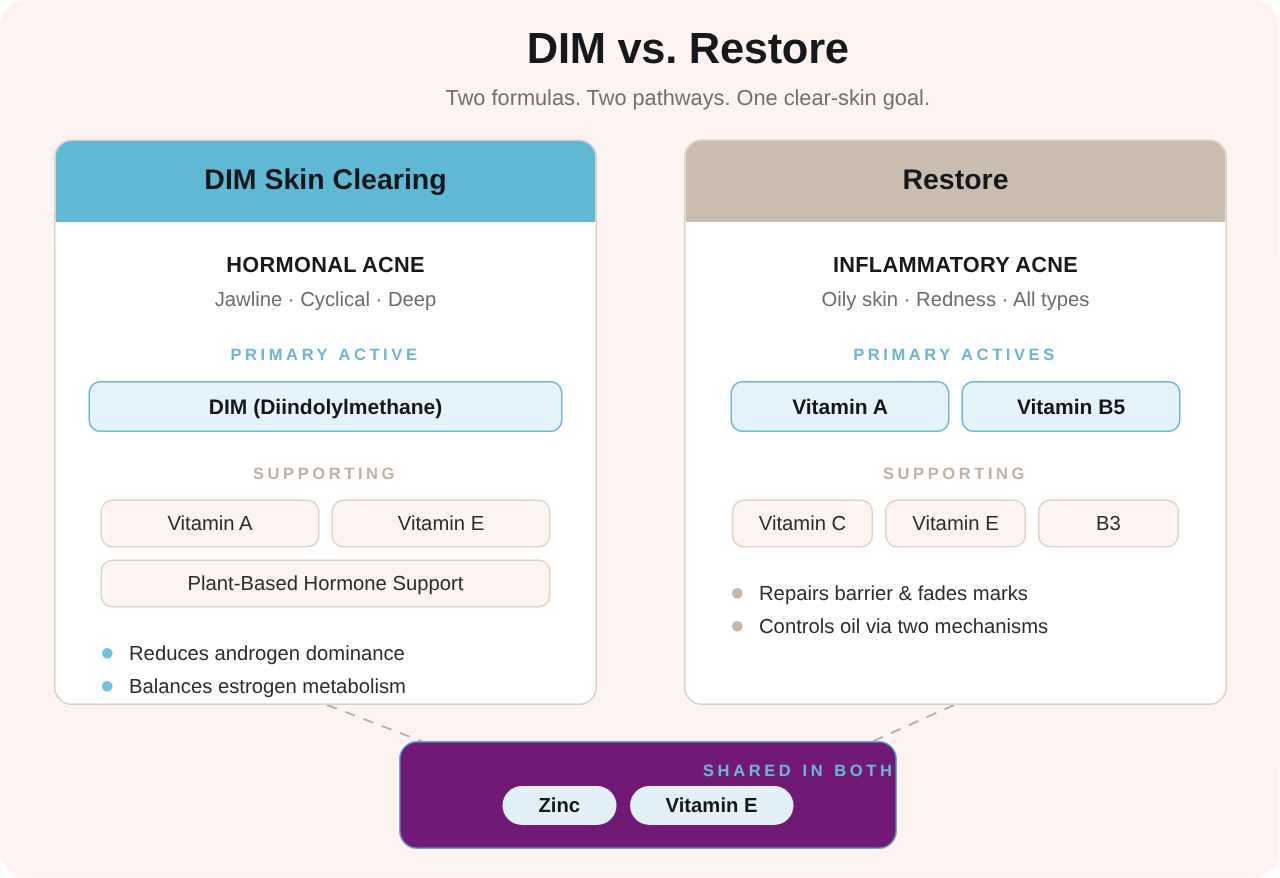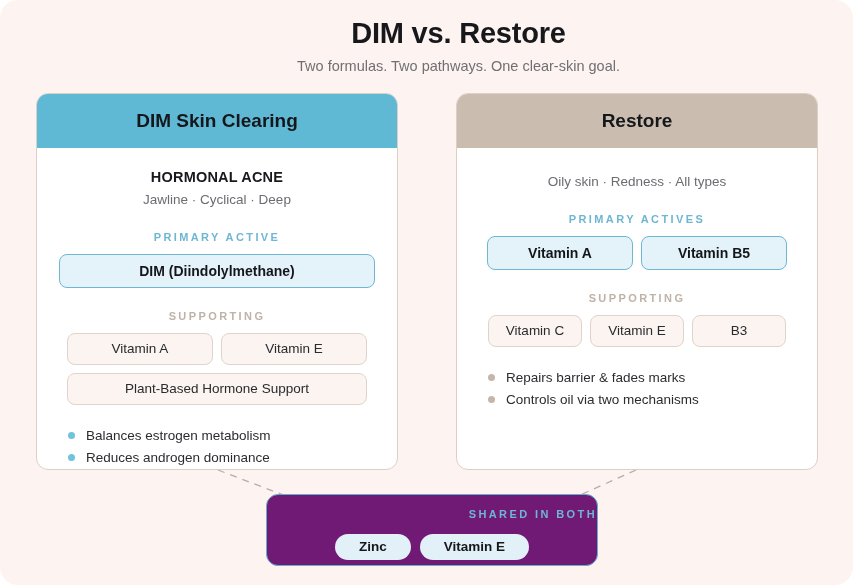--- a/index.html
+++ b/index.html
@@ -183,21 +183,21 @@
     font-size: 11px;
     font-weight: bold;
     letter-spacing: 2.4px;
     color: #6FB6D2;
     line-height: 14px;
   }
   #shared-pills {
     display: flex;
     justify-content: center;
     gap: 9px;
-    margin-top: 13px;
+    margin-top: 3px;
   }
   .shared-pill {
     background: #E2F0F7;
     border-radius: 999px;
     font-size: 13.5px;
     font-weight: bold;
     color: #16171B;
     padding: 4px 24px;
     line-height: 18px;
   }
@@ -231,33 +231,34 @@
       <div class="section-label label-supporting">SUPPORTING</div>
       <div class="pill-row">
         <div class="pill pill-support" style="width:146px">Vitamin A</div>
         <div class="pill pill-support" style="width:146px">Vitamin E</div>
         <div class="pill pill-support" style="width:300px">Plant-Based Hormone Support</div>
       </div>
 
       <ul class="bullets">
         <li class="bullet">
           <span class="dot"></span>
+          <span>Reduces androgen dominance</span>
+        </li>
+        <li class="bullet">
+          <span class="dot"></span>
           <span>Balances estrogen metabolism</span>
-        </li>
-        <li class="bullet">
-          <span class="dot"></span>
-          <span>Reduces androgen dominance</span>
         </li>
       </ul>
     </div>
   </div>
 
   <div class="card" id="card-restore">
     <div class="card-header">Restore</div>
     <div class="card-body">
+      <div class="acne-type">INFLAMMATORY ACNE</div>
       <div class="acne-desc">Oily skin · Redness · All types</div>
 
       <div class="section-label label-primary">PRIMARY ACTIVES</div>
       <div class="pill-row">
         <div class="pill pill-primary" style="width:146px;padding:0">Vitamin A</div>
         <div class="pill pill-primary" style="width:146px;padding:0">Vitamin B5</div>
       </div>
 
       <div class="section-label label-supporting">SUPPORTING</div>
       <div class="pill-row">

